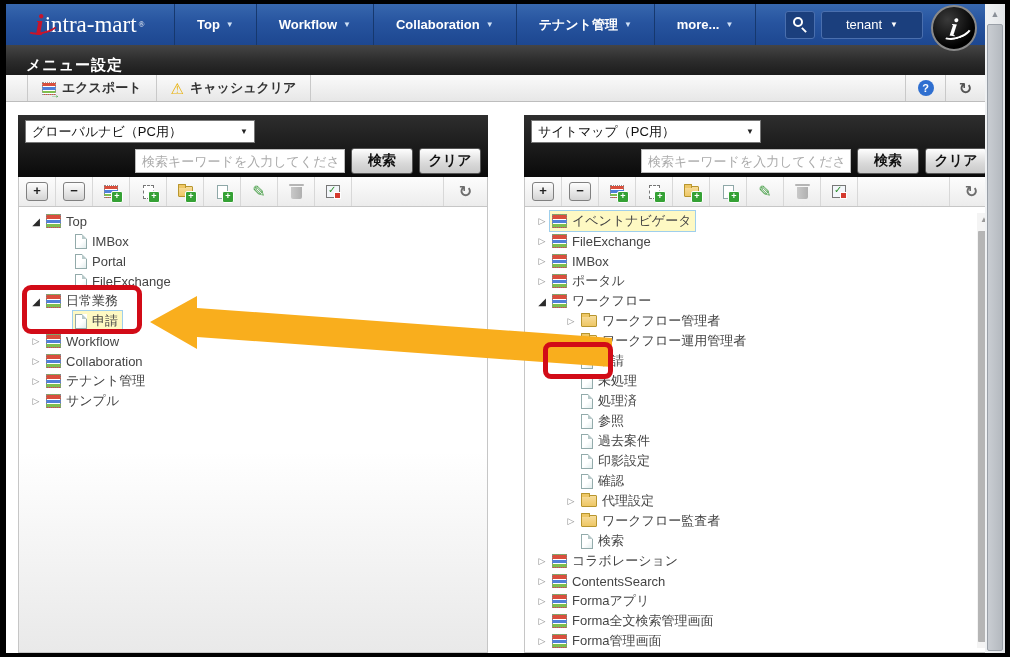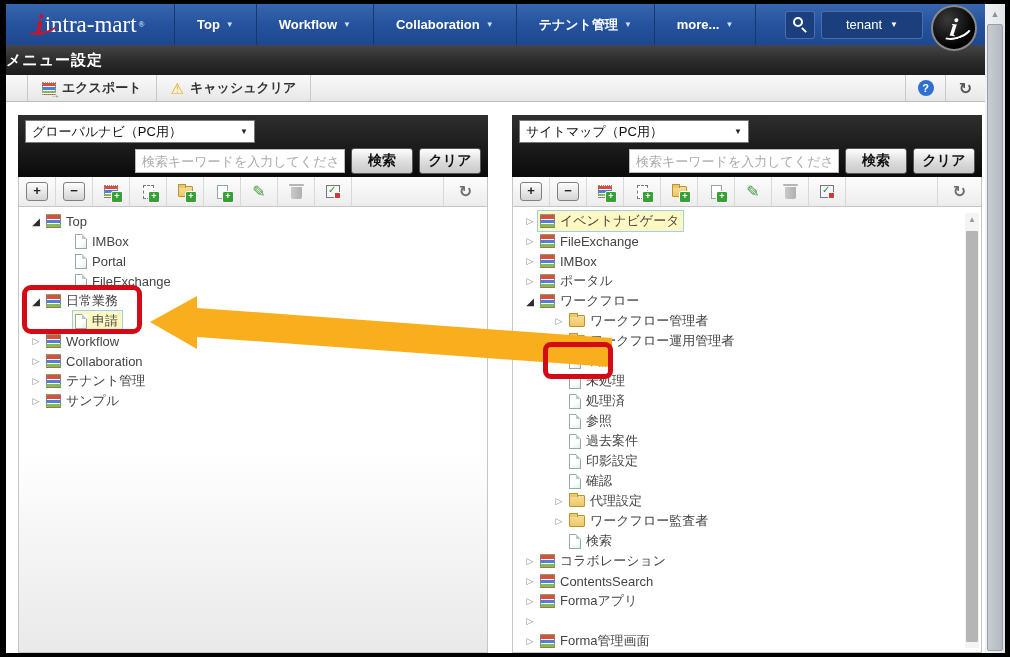--- a/index.html
+++ b/index.html
@@ -23,39 +23,39 @@
   .nav-search { width:30px; height:28px; background:#1b3f7d; border:1px solid #4a6fae; border-radius:3px; position:relative; cursor:pointer; }
   .nav-search .mag { position:absolute; left:7px; top:5px; width:10px; height:10px; border:2px solid #fff; border-radius:50%; }
   .nav-search .mag::after { content:""; position:absolute; left:8px; top:8px; width:2px; height:6px; background:#fff; transform:rotate(-45deg); }
   .tenant-select { height:28px; min-width:78px; margin-left:6px; background:#1b3f7d; border:1px solid #4a6fae; border-radius:3px; color:#fff; font-size:13px; display:flex; align-items:center; justify-content:center; gap:8px; padding:0 24px; cursor:pointer; }
   .tenant-select .caret { font-size:8px; }
   .brand-badge { width:46px; height:46px; margin-left:8px; margin-top:6px; border-radius:50%; background:radial-gradient(circle at 35% 30%,#3a3a3a,#000 70%); border:2px solid #8a8a8a; position:relative; z-index:5; display:flex; align-items:center; justify-content:center; }
   .brand-badge .bi { color:#fff; font-family:"Liberation Serif","DejaVu Serif",serif; font-style:italic; font-weight:bold; font-size:26px; transform:rotate(8deg); }
   .brand-badge::after { content:""; position:absolute; left:6px; top:12px; width:30px; height:16px; border:2px solid #fff; border-color:transparent transparent #fff transparent; border-radius:50%; transform:rotate(-18deg); }
 
   
-  .titlebar { height:30px; background:linear-gradient(180deg,#454545 0%,#2b2b2b 55%,#1c1c1c 100%); color:#fff; font-size:15px; font-weight:bold; display:flex; align-items:center; padding-left:0; letter-spacing:1px; }
+  .titlebar { height:30px; background:linear-gradient(180deg,#454545 0%,#2b2b2b 55%,#1c1c1c 100%); color:#fff; font-size:15px; font-weight:bold; display:flex; align-items:flex-end; padding-left:20px; letter-spacing:1px; }
 
   
   .actionbar { height:27px; background:linear-gradient(180deg,#fafafa,#e7e7e7); border-bottom:1px solid #bdbdbd; display:flex; align-items:stretch; font-size:13px; color:#333; }
   .ab-item { display:flex; align-items:center; gap:6px; padding:0 14px; border-right:1px solid #c9c9c9; cursor:pointer; font-weight:bold; }
   .ab-item:first-child { border-left:1px solid #c9c9c9; margin-left:21px; }
   .ab-spacer { flex:1; }
   .ab-right { display:flex; align-items:stretch; }
   .ab-iconbtn { width:40px; display:flex; align-items:center; justify-content:center; border-left:1px solid #c9c9c9; cursor:pointer; }
   .help-ic { width:16px; height:16px; border-radius:50%; background:#2f6fd0; color:#fff; font-size:11px; font-weight:bold; display:flex; align-items:center; justify-content:center; }
   .refresh-ic { color:#555; font-size:16px; font-weight:bold; }
   .export-ic { width:14px; height:13px; border:1px dotted #999; background:linear-gradient(180deg,#d94f3d 1px,#d94f3d 3px,#fff 3px,#fff 4px,#4f7fd9 4px,#4f7fd9 7px,#fff 7px,#fff 8px,#7fbf4f 8px,#7fbf4f 10px,#fff 10px); position:relative; }
   .export-ic::after { content:"→"; position:absolute; right:-5px; bottom:-6px; color:#2f9c2f; font-size:10px; font-weight:bold; }
   .warn-ic { color:#e8b10a; font-size:15px; line-height:15px; }
 
   
   .panel { position:absolute; top:111px; width:470px; bottom:0; }
   .panel.p-left { left:12px; }
-  .panel.p-right { left:506px; }
+  .panel.p-right { left:518px; }
   .panel-header { height:62px; background:linear-gradient(180deg,#2e2e2e,#0a0a0a); padding:5px 7px 6px 7px; }
   .sel-box { width:230px; height:23px; background:#fff; border:1px solid #777; font-size:13px; color:#111; display:flex; align-items:center; padding:0 6px; cursor:pointer; }
   .sel-box .sel-caret { margin-left:auto; font-size:8px; color:#222; }
   .search-row { margin-top:5px; display:flex; justify-content:flex-end; align-items:center; gap:6px; }
   .search-input { width:210px; height:24px; border:1px solid #bbb; background:#fff; font-size:13px; padding:0 6px; color:#333; font-family:"Liberation Sans","DejaVu Sans",sans-serif; }
   .search-input::placeholder { color:#aaa; }
   .btn { height:26px; min-width:62px; background:linear-gradient(180deg,#fefefe,#d9d9d9 60%,#c9c9c9); border:1px solid #555; border-radius:3px; font-size:14px; font-weight:bold; color:#111; cursor:pointer; font-family:"Liberation Sans","DejaVu Sans",sans-serif; }
 
   .panel-toolbar { height:30px; background:linear-gradient(180deg,#fdfdfd,#ececec); border:1px solid #c6c6c6; border-top:none; display:flex; align-items:stretch; }
   .tb-cell { width:37px; display:flex; align-items:center; justify-content:center; border-right:1px solid #d8d8d8; cursor:pointer; position:relative; }
@@ -479,20 +479,24 @@
         </div>
         <div class="tree-row" style="padding-left: 10px;">
           <span class="tw closed">▷</span>
           <span class="lbl-wrap">
             <span class="node-ic ic-group"></span>
             <span>Formaアプリ</span>
           </span>
         </div>
         <div class="tree-row" style="padding-left: 10px;">
           <span class="tw closed">▷</span>
+          <span class="lbl-wrap">
+            <span class="node-ic ic-group"></span>
+            <span>Forma全文検索管理画面</span>
+          </span>
         </div>
         <div class="tree-row" style="padding-left: 10px;">
           <span class="tw closed">▷</span>
           <span class="lbl-wrap">
             <span class="node-ic ic-group"></span>
             <span>Forma管理画面</span>
           </span>
         </div>
         <div class="tree-row" style="padding-left: 10px;">
           <span class="lbl-wrap">

